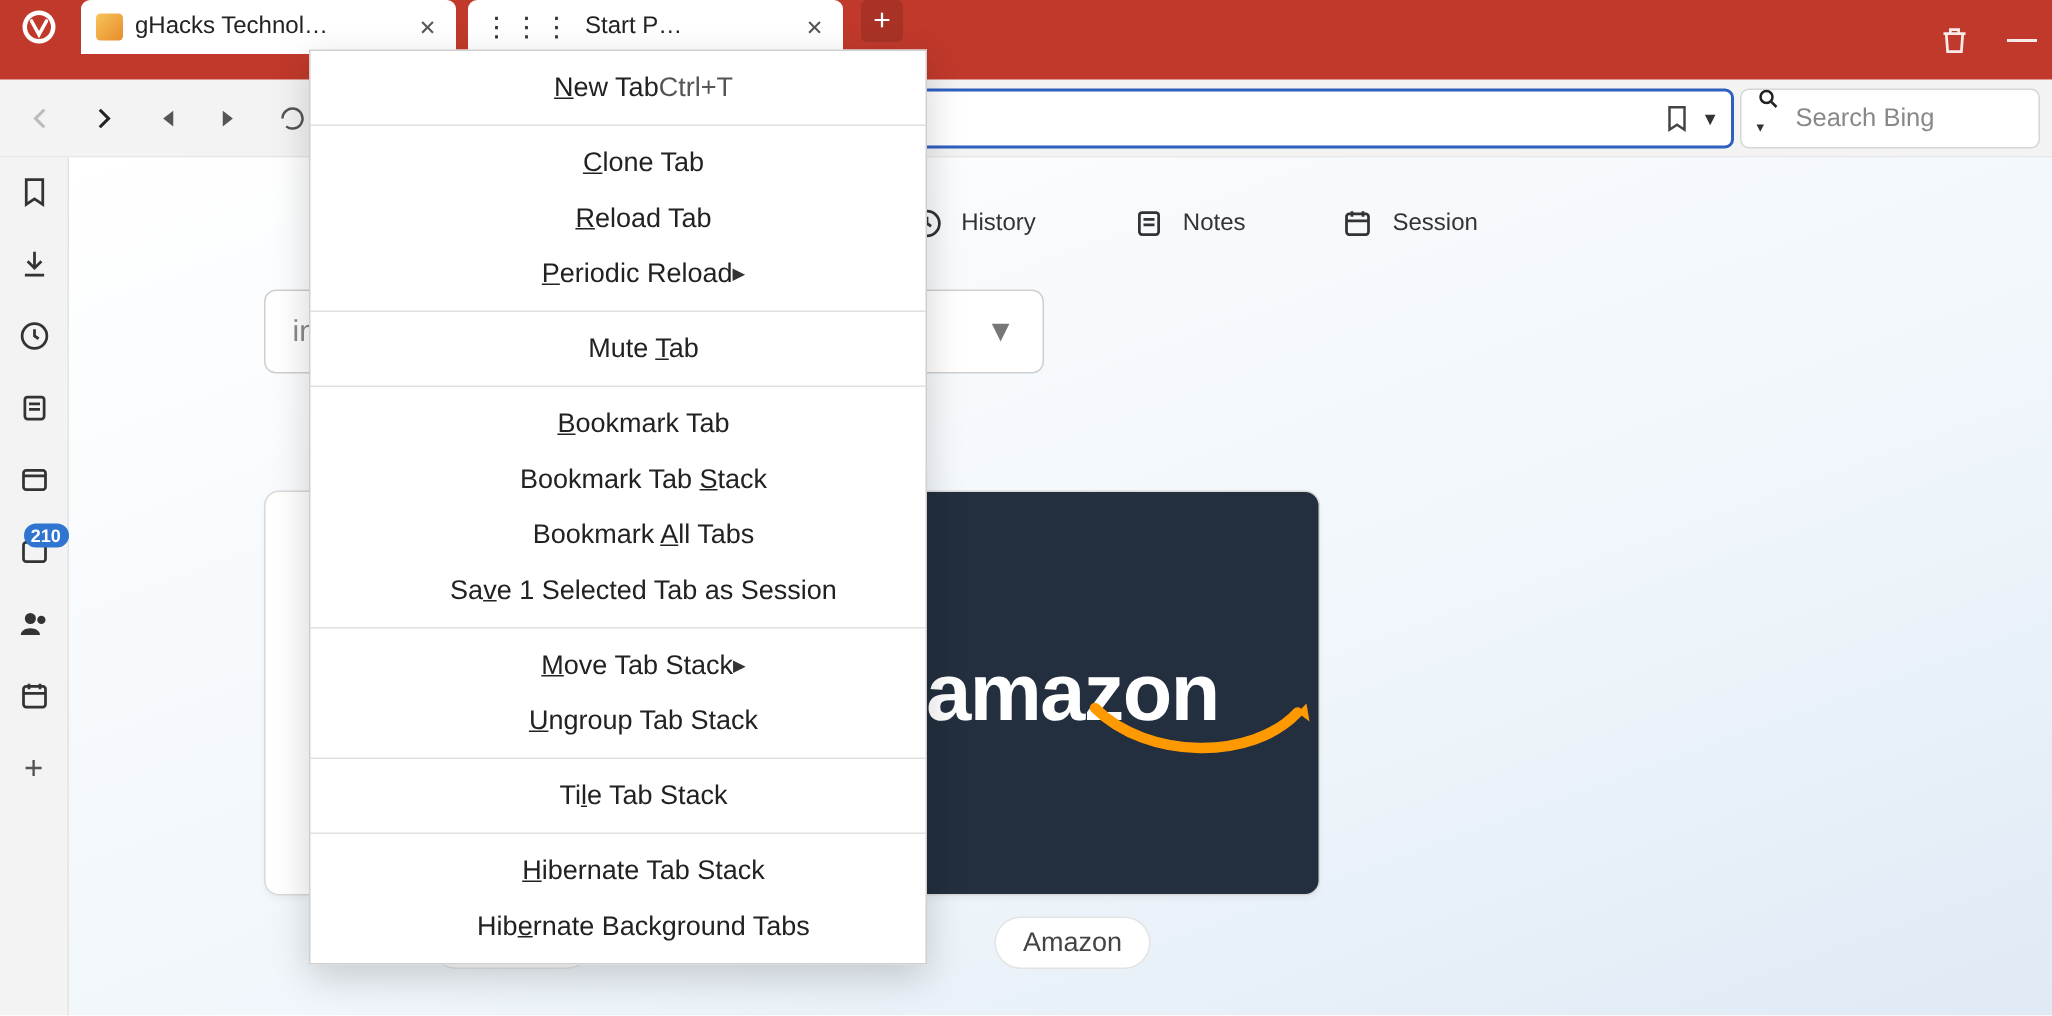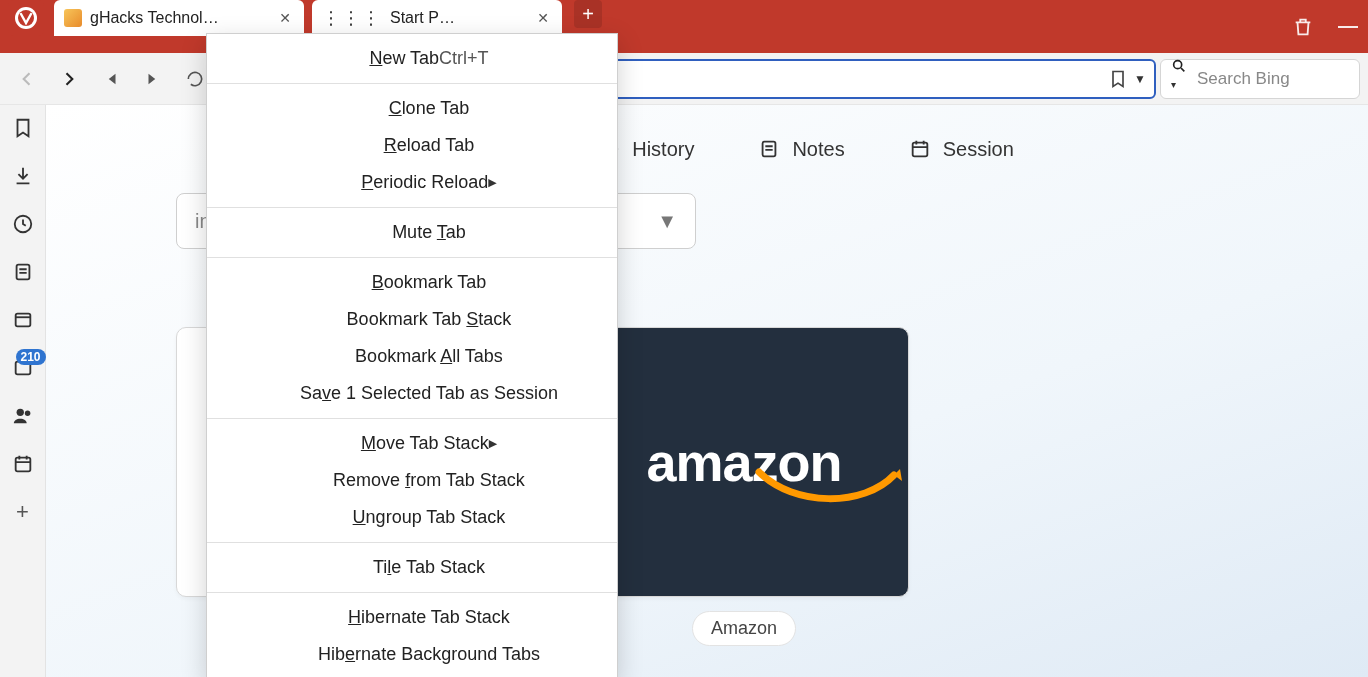--- a/index.html
+++ b/index.html
@@ -116,38 +116,38 @@
   
   .content {
     flex:1; position:relative;
     background: linear-gradient(160deg,#ffffff 0%,#f0f6fb 60%,#dfeaf5 100%);
     padding:0;
   }
   .sp-topnav {
     height:88px;
     display:flex; align-items:center; justify-content:center;
     gap:64px;
-    font-size:20px;
+    font-size:16px;
     color:#333;
   }
   .sp-topnav .item { display:flex; align-items:center; gap:12px; }
   .sp-topnav .item svg { width:22px; height:22px; }
   .sp-search {
     width:520px; height:56px;
     margin-left:130px;
     border:1px solid #cfcfcf;
     border-radius:8px;
     background:#fff;
     display:flex; align-items:center; justify-content:space-between;
     padding:0 18px;
     color:#888; font-size:20px;
   }
   .speeddial {
     display:flex;
-    gap:73px;
+    gap:44px;
     margin-left:130px;
     margin-top:78px;
     align-items:center;
   }
   .card {
     width:330px; height:270px;
     background:#fff;
     border:1px solid #d8d8d8;
     border-radius:10px;
     display:flex;align-items:center;justify-content:center;
@@ -421,23 +421,20 @@
       <span>Bookmark <span class="ul">A</span>ll Tabs</span>
     </div>
   <div class="row">
       <span>Sa<span class="ul">v</span>e 1 Selected Tab as Session</span>
     </div>
   <hr>
   <div class="row sub">
       <span><span class="ul">M</span>ove Tab Stack</span>
     </div>
   <div class="row">
-      <span>Remove <span class="ul">f</span>rom Tab Stack</span>
-    </div>
-  <div class="row">
       <span><span class="ul">U</span>ngroup Tab Stack</span>
     </div>
   <hr>
   <div class="row">
       <span>Ti<span class="ul">l</span>e Tab Stack</span>
     </div>
   <hr>
   <div class="row">
       <span><span class="ul">H</span>ibernate Tab Stack</span>
     </div>

